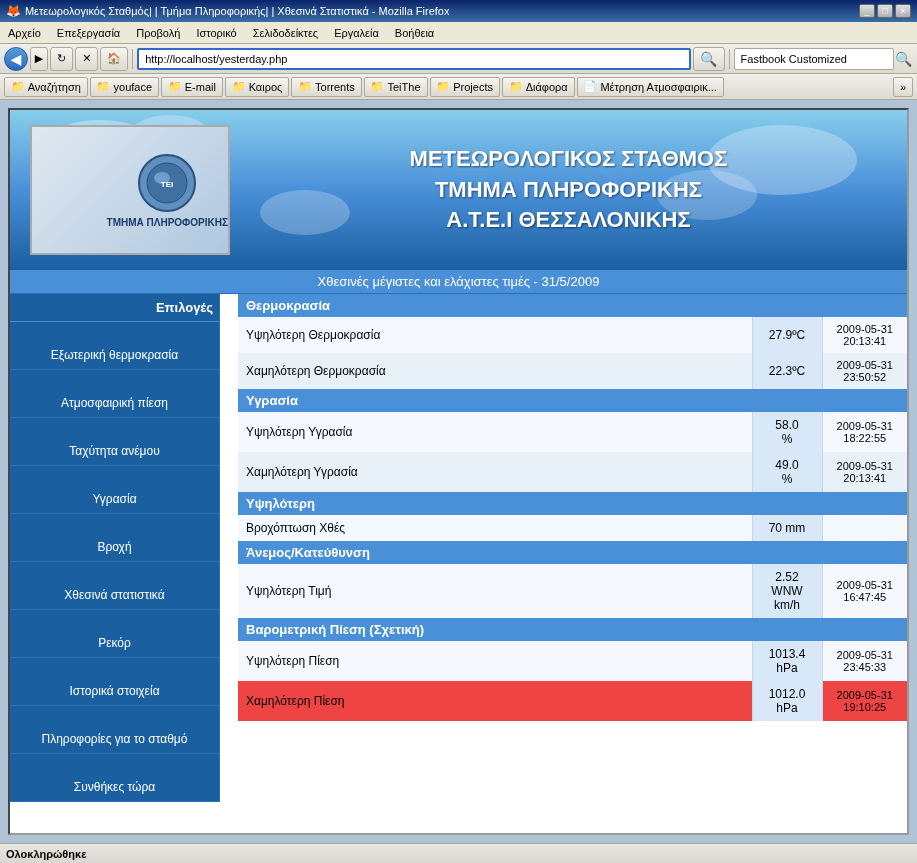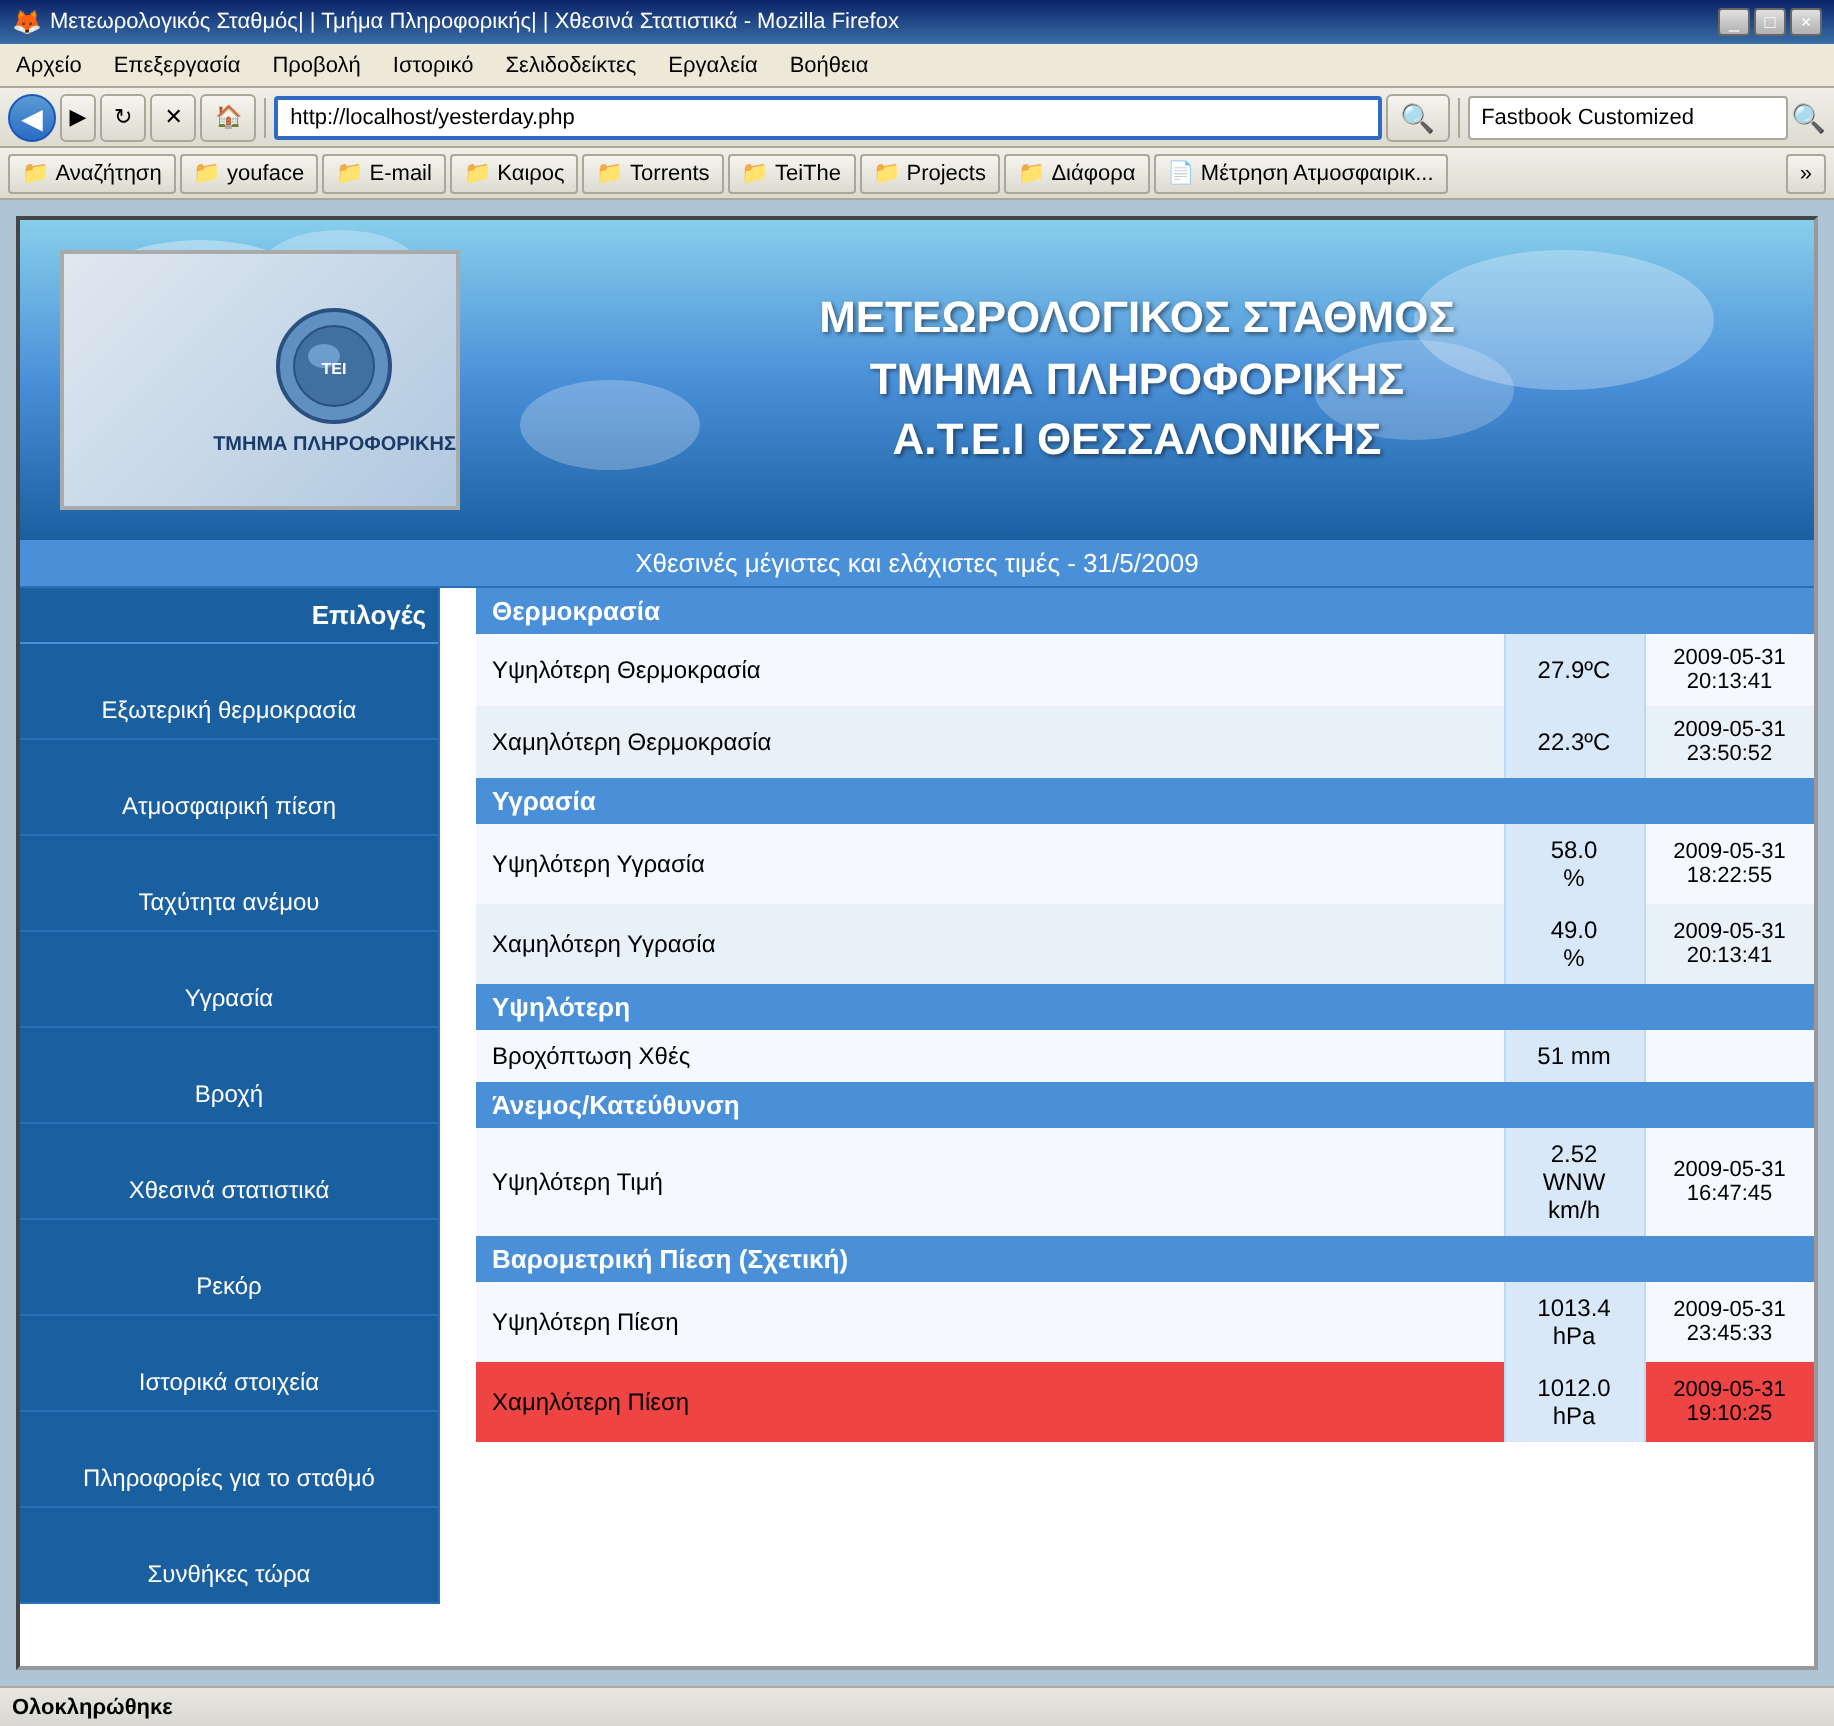--- a/index.html
+++ b/index.html
@@ -460,21 +460,21 @@
 %</td>
               <td class="data-timestamp" style="white-space:pre-line;">2009-05-31
 20:13:41</td>
             </tr>
 
             <tr>
               <td colspan="3" class="section-header">Υψηλότερη</td>
             </tr>
             <tr style="background:#f5f9ff;">
               <td class="data-label">Βροχόπτωση Χθές</td>
-              <td class="data-value">51 mm</td>
+              <td class="data-value">70 mm</td>
               <td class="data-timestamp"></td>
             </tr>
 
             <tr>
               <td colspan="3" class="section-header">Άνεμος/Κατεύθυνση</td>
             </tr>
             <tr style="background:#f5f9ff;">
               <td class="data-label">Υψηλότερη Τιμή</td>
               <td class="data-value" style="white-space:pre-line;">2.52
 WNW

